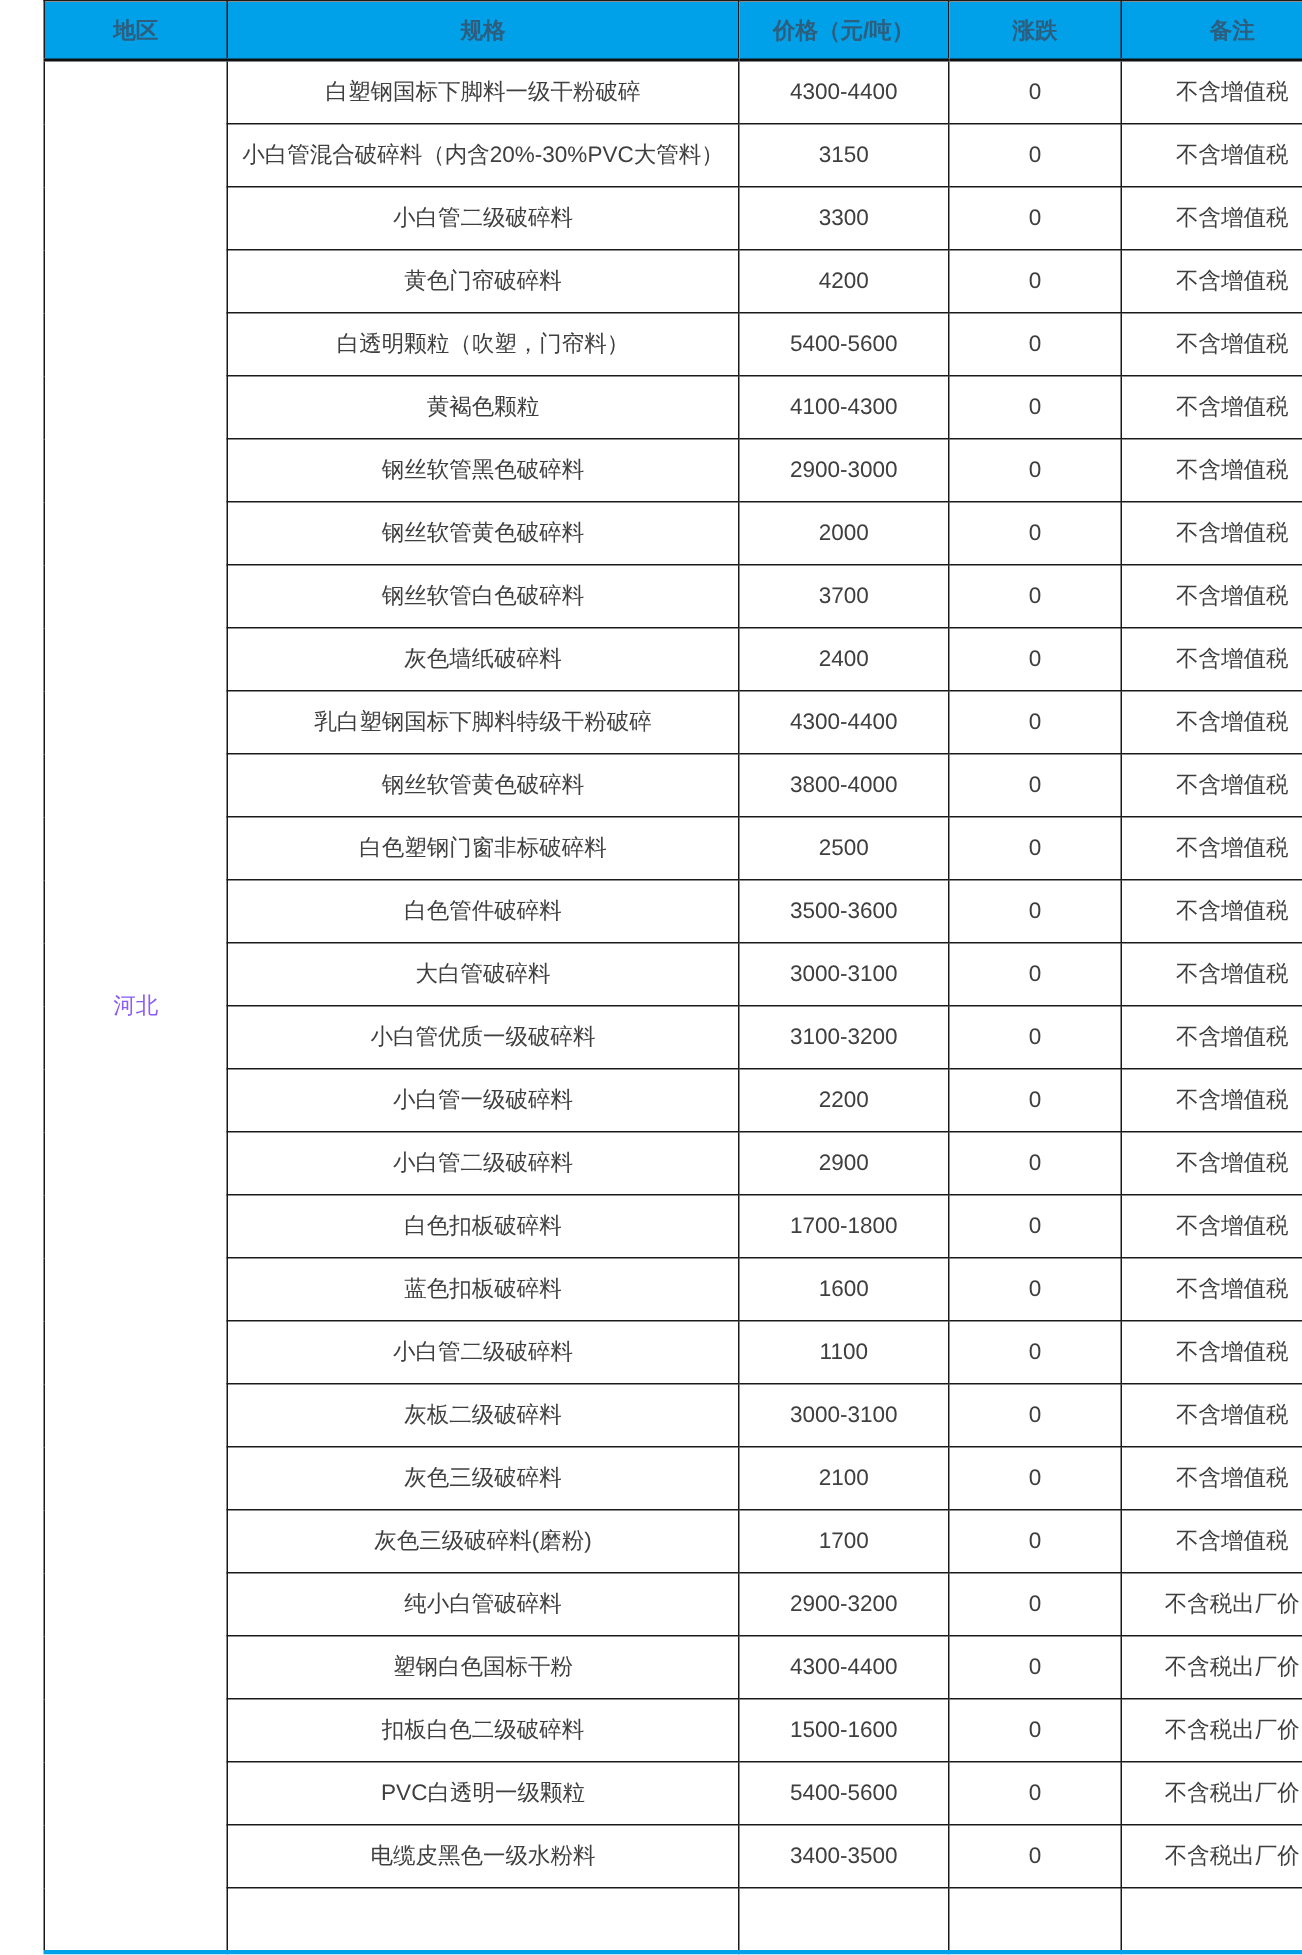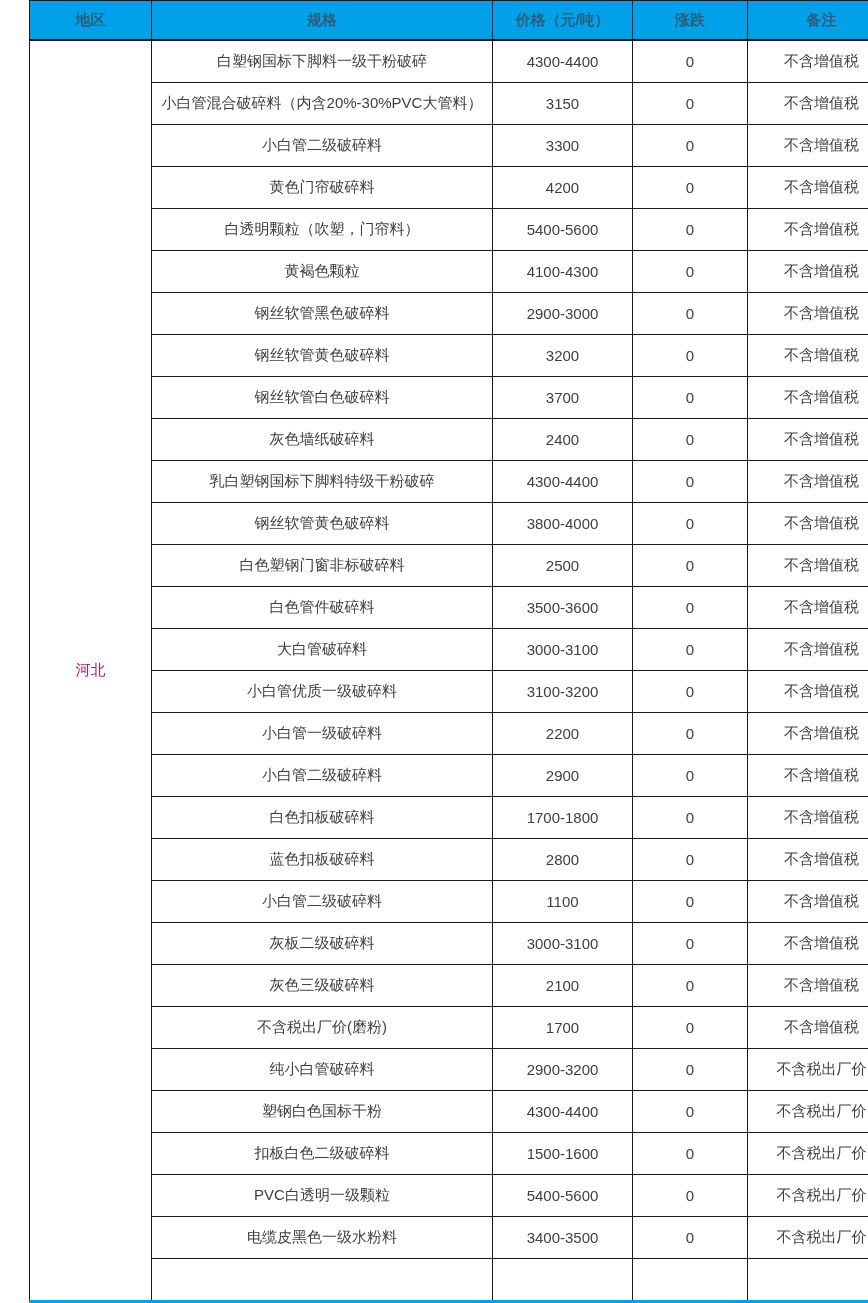--- a/index.html
+++ b/index.html
@@ -35,21 +35,21 @@
     height: 38px;
     border-bottom: 2px solid #111111;
   }
   .price-table tbody td {
     height: 41px;
     font-size: 15px;
     color: #3f3f3f;
     background: #ffffff;
   }
   .price-table td.region-cell {
-    color: #be185d;
+    color: #8b5cf6;
     font-size: 15px;
   }
   col.c-region { width: 122px; }
   col.c-spec   { width: 341px; }
   col.c-price  { width: 140px; }
   col.c-change { width: 115px; }
   col.c-note   { width: 148px; }
 </style>
 </head>
 <body>
@@ -111,21 +111,21 @@
     <td>不含增值税</td>
   </tr>
         <tr>
     <td>钢丝软管黑色破碎料</td>
     <td>2900-3000</td>
     <td>0</td>
     <td>不含增值税</td>
   </tr>
         <tr>
     <td>钢丝软管黄色破碎料</td>
-    <td>3200</td>
+    <td>2000</td>
     <td>0</td>
     <td>不含增值税</td>
   </tr>
         <tr>
     <td>钢丝软管白色破碎料</td>
     <td>3700</td>
     <td>0</td>
     <td>不含增值税</td>
   </tr>
         <tr>
@@ -183,21 +183,21 @@
     <td>不含增值税</td>
   </tr>
         <tr>
     <td>白色扣板破碎料</td>
     <td>1700-1800</td>
     <td>0</td>
     <td>不含增值税</td>
   </tr>
         <tr>
     <td>蓝色扣板破碎料</td>
-    <td>2800</td>
+    <td>1600</td>
     <td>0</td>
     <td>不含增值税</td>
   </tr>
         <tr>
     <td>小白管二级破碎料</td>
     <td>1100</td>
     <td>0</td>
     <td>不含增值税</td>
   </tr>
         <tr>
@@ -206,21 +206,21 @@
     <td>0</td>
     <td>不含增值税</td>
   </tr>
         <tr>
     <td>灰色三级破碎料</td>
     <td>2100</td>
     <td>0</td>
     <td>不含增值税</td>
   </tr>
         <tr>
-    <td>不含税出厂价(磨粉)</td>
+    <td>灰色三级破碎料(磨粉)</td>
     <td>1700</td>
     <td>0</td>
     <td>不含增值税</td>
   </tr>
         <tr>
     <td>纯小白管破碎料</td>
     <td>2900-3200</td>
     <td>0</td>
     <td>不含税出厂价</td>
   </tr>

